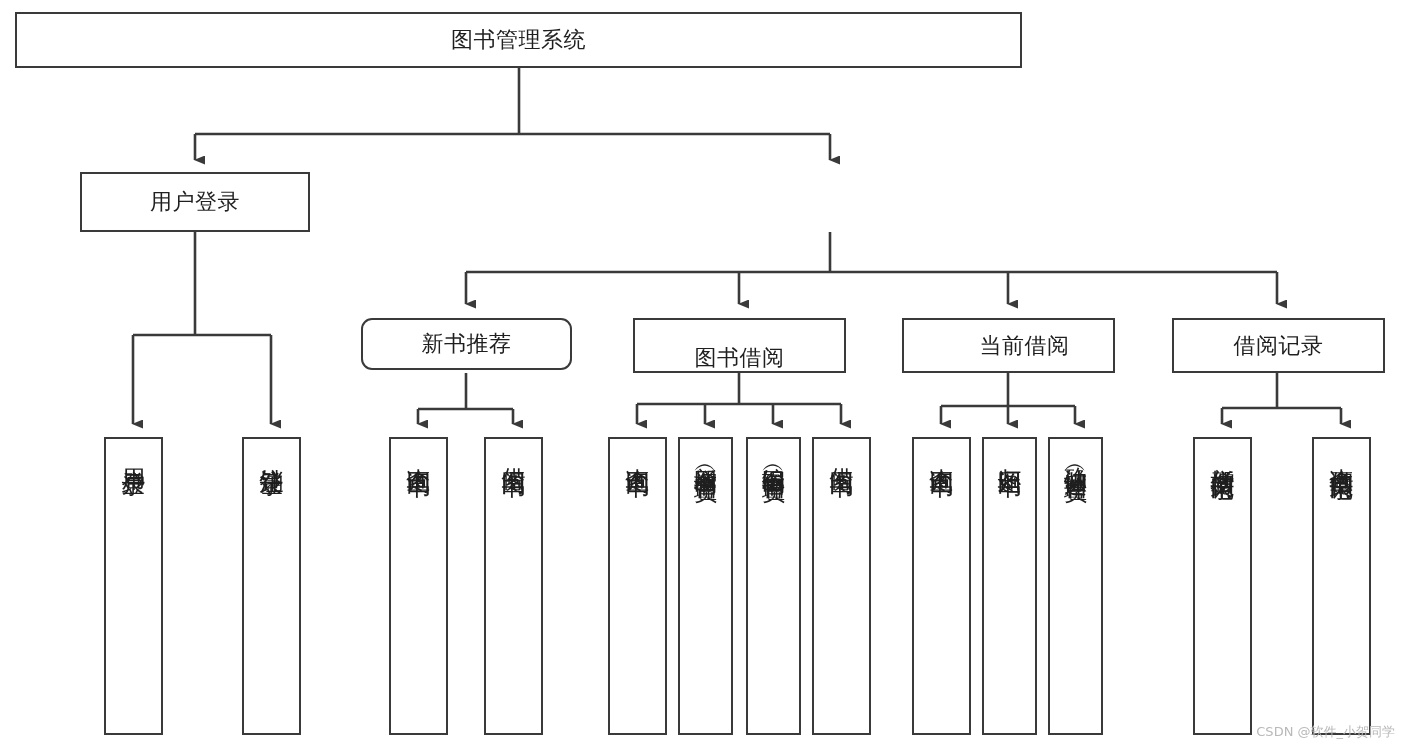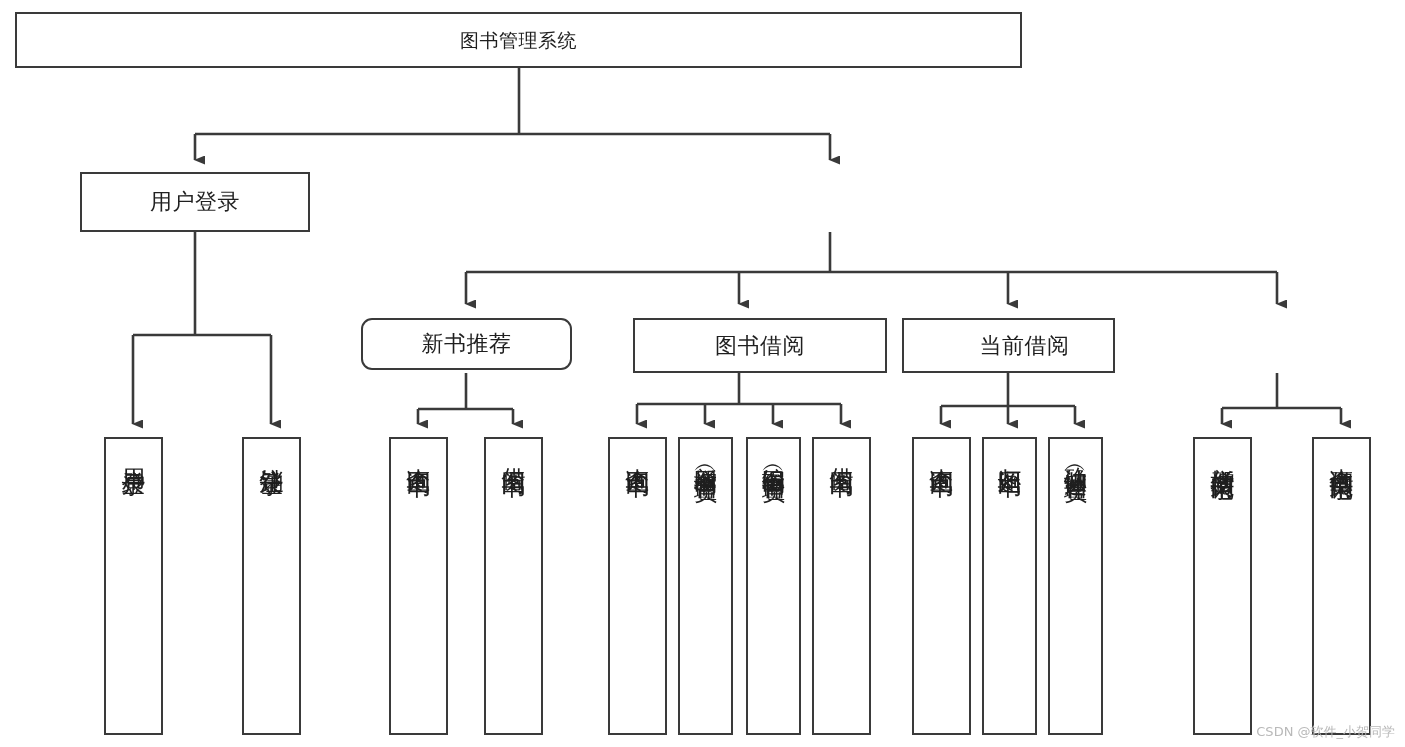--- a/index.html
+++ b/index.html
@@ -19,21 +19,21 @@
     color:#1f1f1f;
   }
   .node .lbl{
     text-align:center;
     line-height:1.18;
     letter-spacing:0.5px;
     white-space:pre-line;
   }
   
   .node.h .lbl{font-size:22px;}
-  .node.root .lbl{font-size:19px;}
+  .node.root .lbl{font-size:22px;}
   
   .node.v{align-items:flex-start;padding-top:10px;}
   .node.v .lbl{
     writing-mode:vertical-rl;
     text-orientation:upright;
     font-size:24px;
     line-height:1.0;
     letter-spacing:2px;
   }
   .node.v.small .lbl{font-size:23px;}
@@ -107,25 +107,28 @@
     <span class="lbl">图书管理系统</span>
   </div>
 
   <div class="node h" style="left:80px;top:172px;width:230px;height:60px;">
     <span class="lbl">用户登录</span>
   </div>
 
   <div class="node h" style="left:361px;top:318px;width:211px;height:52px;border-radius:11px;">
     <span class="lbl">新书推荐</span>
   </div>
-  <div class="node h" style="left:633px;top:318px;width:254px;height:55px;">
+  <div class="node h" style="left:633px;top:318px;width:213px;height:55px;align-items:flex-end;">
     <span class="lbl">图书借阅</span>
   </div>
   <div class="node h" style="left:902px;top:318px;width:213px;height:55px;padding-left:32px;">
     <span class="lbl">当前借阅</span>
+  </div>
+  <div class="node h" style="left:1172px;top:318px;width:213px;height:55px;">
+    <span class="lbl">借阅记录</span>
   </div>
 
   <div class="node v" style="left:104px;top:437px;width:59px;height:298px;">
     <span class="lbl">用户登录</span>
   </div>
   <div class="node v" style="left:242px;top:437px;width:59px;height:298px;">
     <span class="lbl">注销登录</span>
   </div>
 
   <div class="node v" style="left:389px;top:437px;width:59px;height:298px;">

